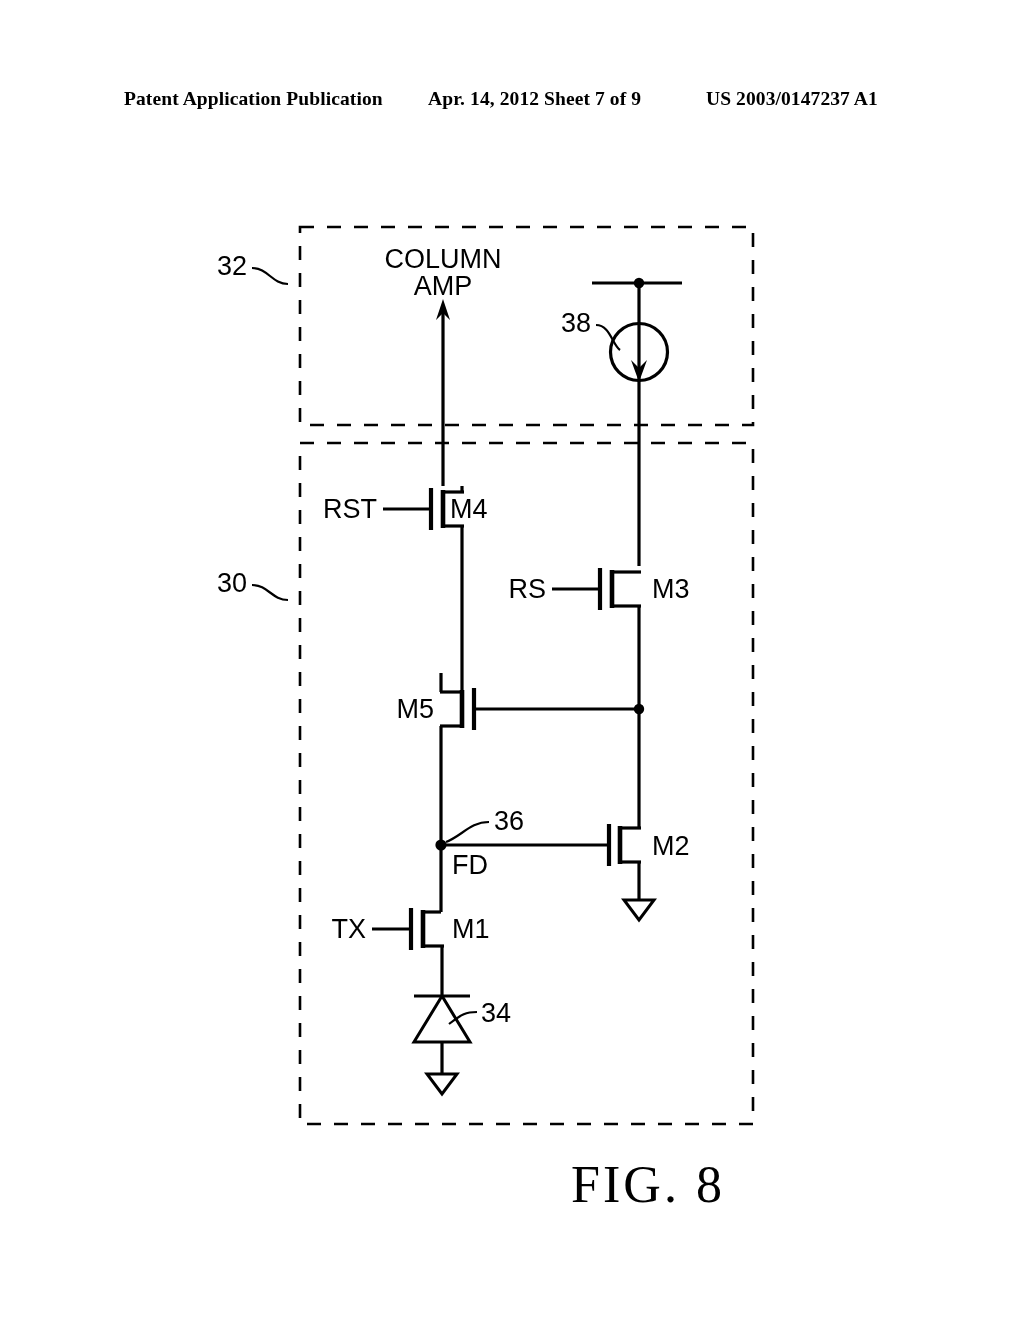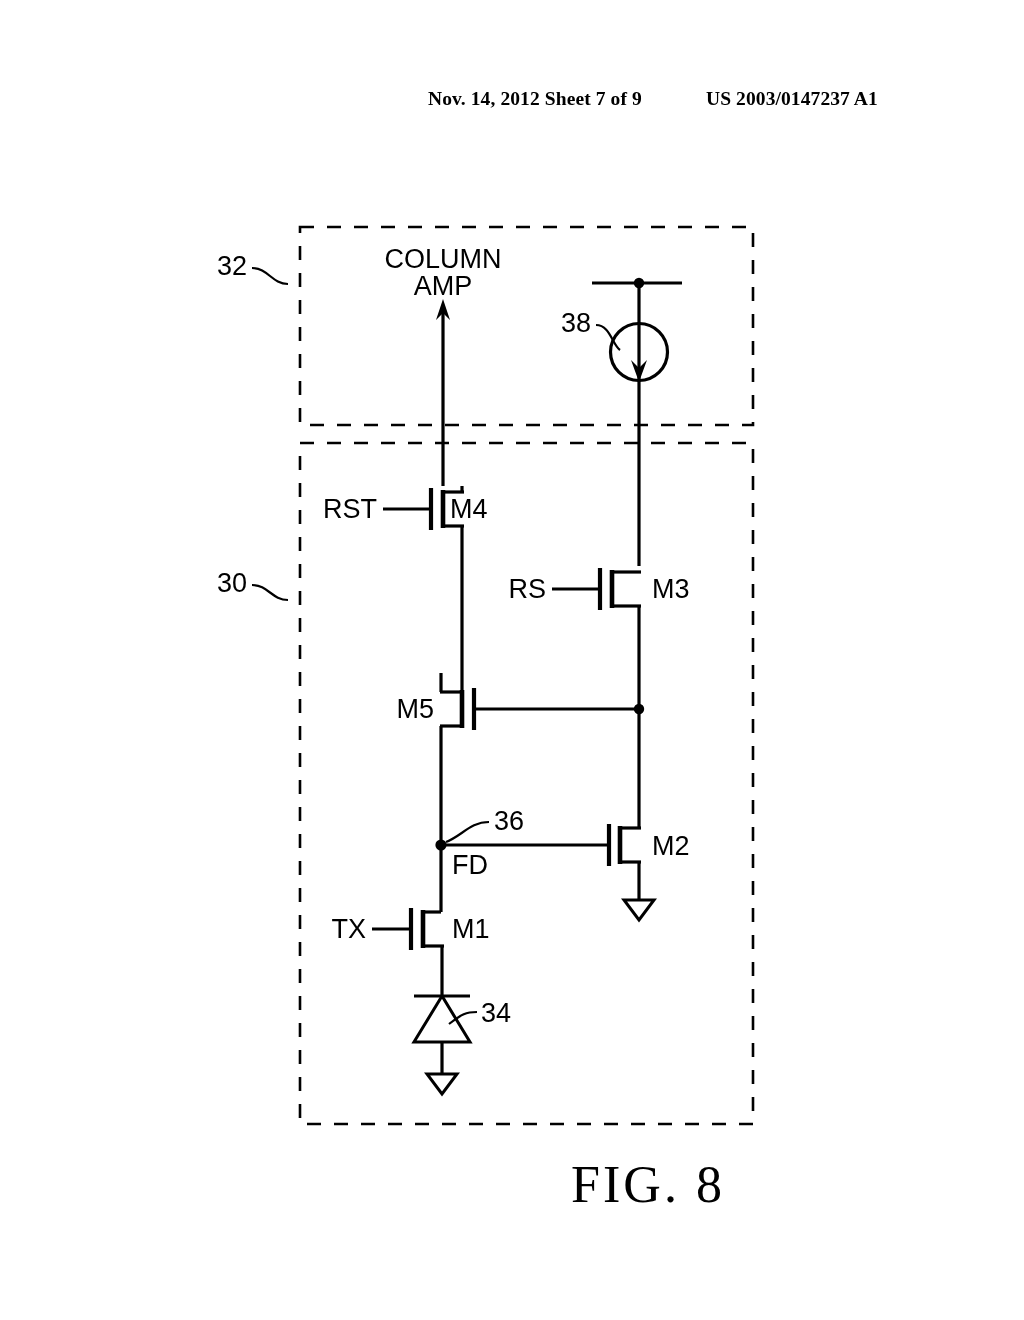--- a/index.html
+++ b/index.html
@@ -71,21 +71,22 @@
   .node { fill: #000; }
   .circ { stroke: #000; stroke-width: 3.2; fill: none; }
   .gndtri { stroke: #000; stroke-width: 3.0; fill: none; }
   .diodetri { stroke: #000; stroke-width: 3.0; fill: none; }
 </style>
 </head>
 <body>
 
 <div id="page">
 
-  <div class="hdr" id="hdr-date">Nov. 14, 2012  Sheet 7 of 9</div>
+  <div class="hdr" id="hdr-pub">Patent Application Publication</div>
+  <div class="hdr" id="hdr-date">Apr. 14, 2012  Sheet 7 of 9</div>
   <div class="hdr" id="hdr-num">US 2003/0147237 A1</div>
 
   <svg id="figure" viewBox="0 0 1024 1320">
 
     <rect class="dashbox" x="300" y="227" width="453" height="198"></rect>
 
     <rect class="dashbox" x="300" y="443" width="453" height="681"></rect>
 
     <text class="refnum" x="232" y="275" text-anchor="middle">32</text>
     <path class="leader" d="M 252 268 C 268 268 272 284 288 284"></path>

